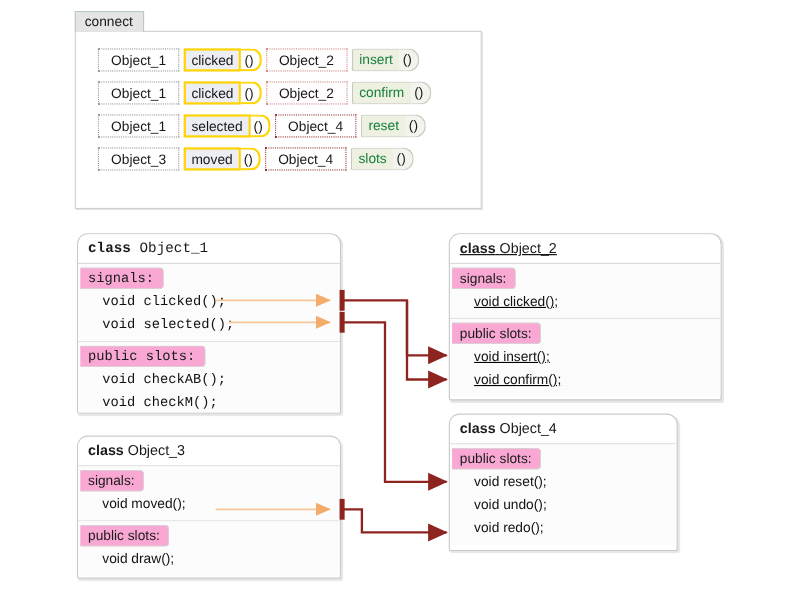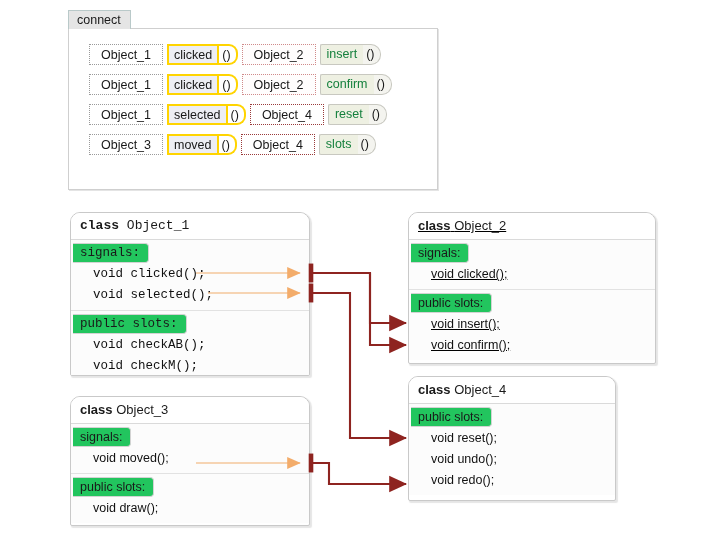--- a/index.html
+++ b/index.html
@@ -144,21 +144,21 @@
     position:relative;
     background:#fcfcfc;
     border-bottom:1px solid #e2e2e2;
     padding-bottom:4px;
   }
   .sec-wrap.last{border-bottom:none;}
   .sec-label{
     display:inline-block;
     margin:3px 0 1px 2px;
     padding:1px 8px 1px 7px;
-    background:#22c55e;
+    background:#f9a8d4;
     border:1px solid #d3d3d3;
     border-left:none;
     border-radius:0 4px 4px 0;
     font-size:12.5px;
     color:#1a1a1a;
     line-height:16px;
     text-align:right;
   }
   .member{
     font-size:12.5px;

